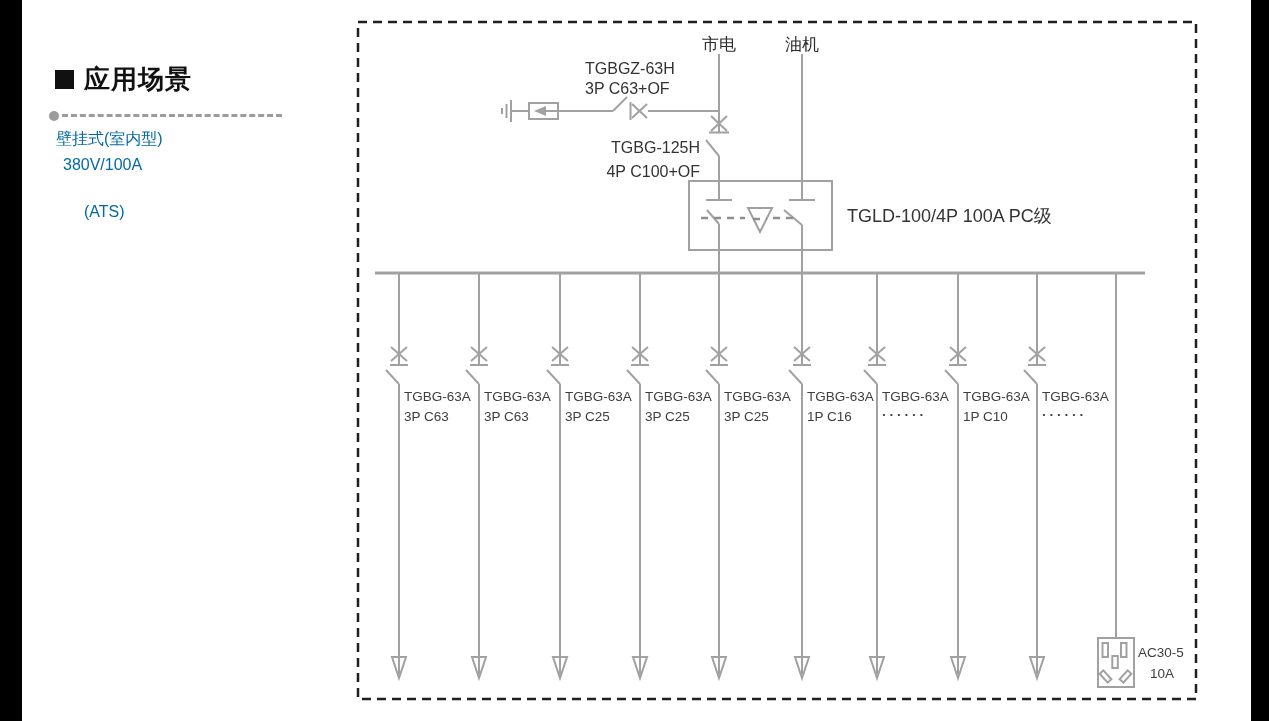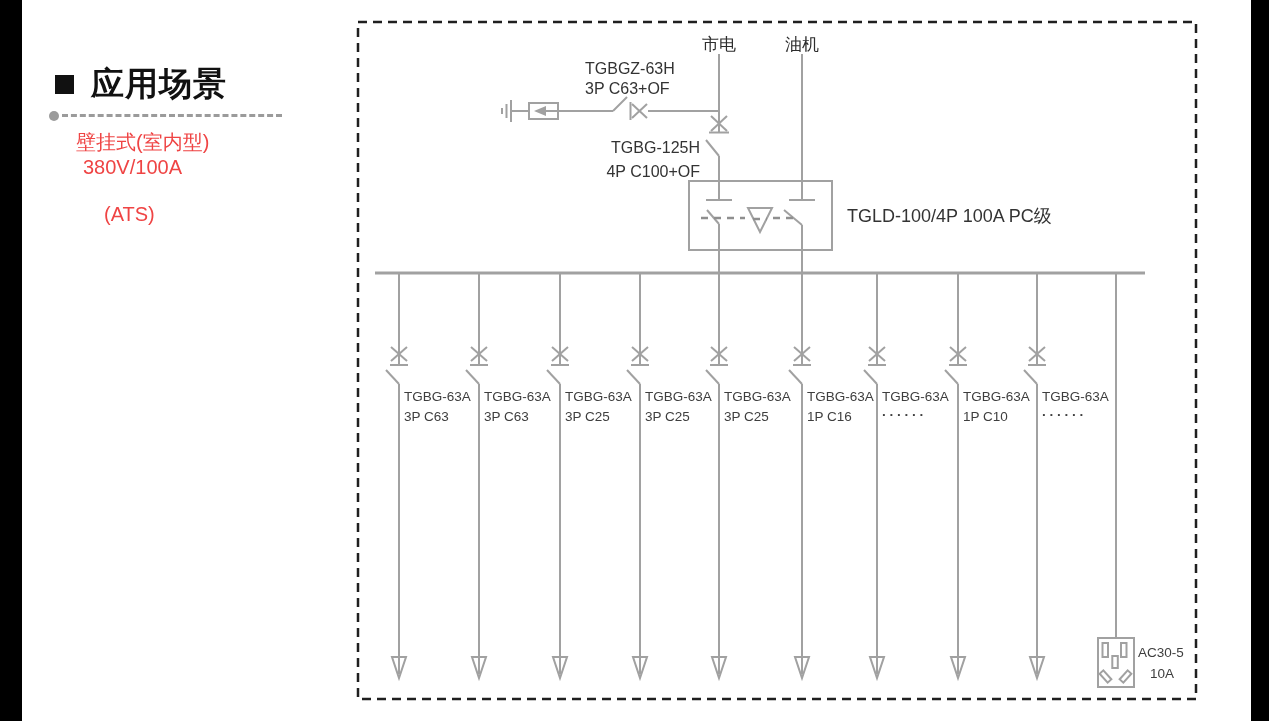--- a/index.html
+++ b/index.html
@@ -6,24 +6,24 @@
   body{width:1269px;height:721px;position:relative;overflow:hidden;
        font-family:"Liberation Sans","DejaVu Sans",sans-serif;}
   .edge-bar{position:absolute;top:0;height:721px;background:#000;}
   .edge-left{left:0;width:22px;}
   .edge-right{left:1251px;width:18px;}
 
   
   .panel{position:absolute;left:0;top:0;width:340px;height:721px;}
   .title-row{position:absolute;left:55px;top:62px;display:flex;align-items:center;}
   .title-sq{width:19px;height:19px;background:#111;display:inline-block;}
-  .title-txt{margin-left:17px;font-size:33px;font-weight:700;color:#111;letter-spacing:1px;}
+  .title-txt{margin-left:10px;font-size:26px;font-weight:700;color:#111;letter-spacing:1px;}
   .divider-dot{position:absolute;left:49px;top:111px;width:10px;height:10px;border-radius:50%;background:#9b9b9b;}
   .divider-line{position:absolute;left:62px;top:114px;width:220px;height:0;border-top:3px dashed #9b9b9b;}
-  .p-item{position:absolute;font-size:20px;color:#ef4444;white-space:nowrap;margin-left:20px;}
+  .p-item{position:absolute;font-size:16px;color:#0369a1;white-space:nowrap;}
   .p-item1{left:56px;top:129px;}
   .p-item2{left:63px;top:156px;}
   .p-item3{left:84px;top:203px;text-align:center;}
 
   
   .diagram{position:absolute;left:0;top:0;}
   .g-line{stroke:#a1a1a1;stroke-width:2;fill:none;}
   .g-thick{stroke:#a1a1a1;stroke-width:3;fill:none;}
   .g-fill{fill:#a1a1a1;stroke:none;}
   .g-dash{stroke:#8f8f8f;stroke-width:2.5;stroke-dasharray:7 6;fill:none;}

